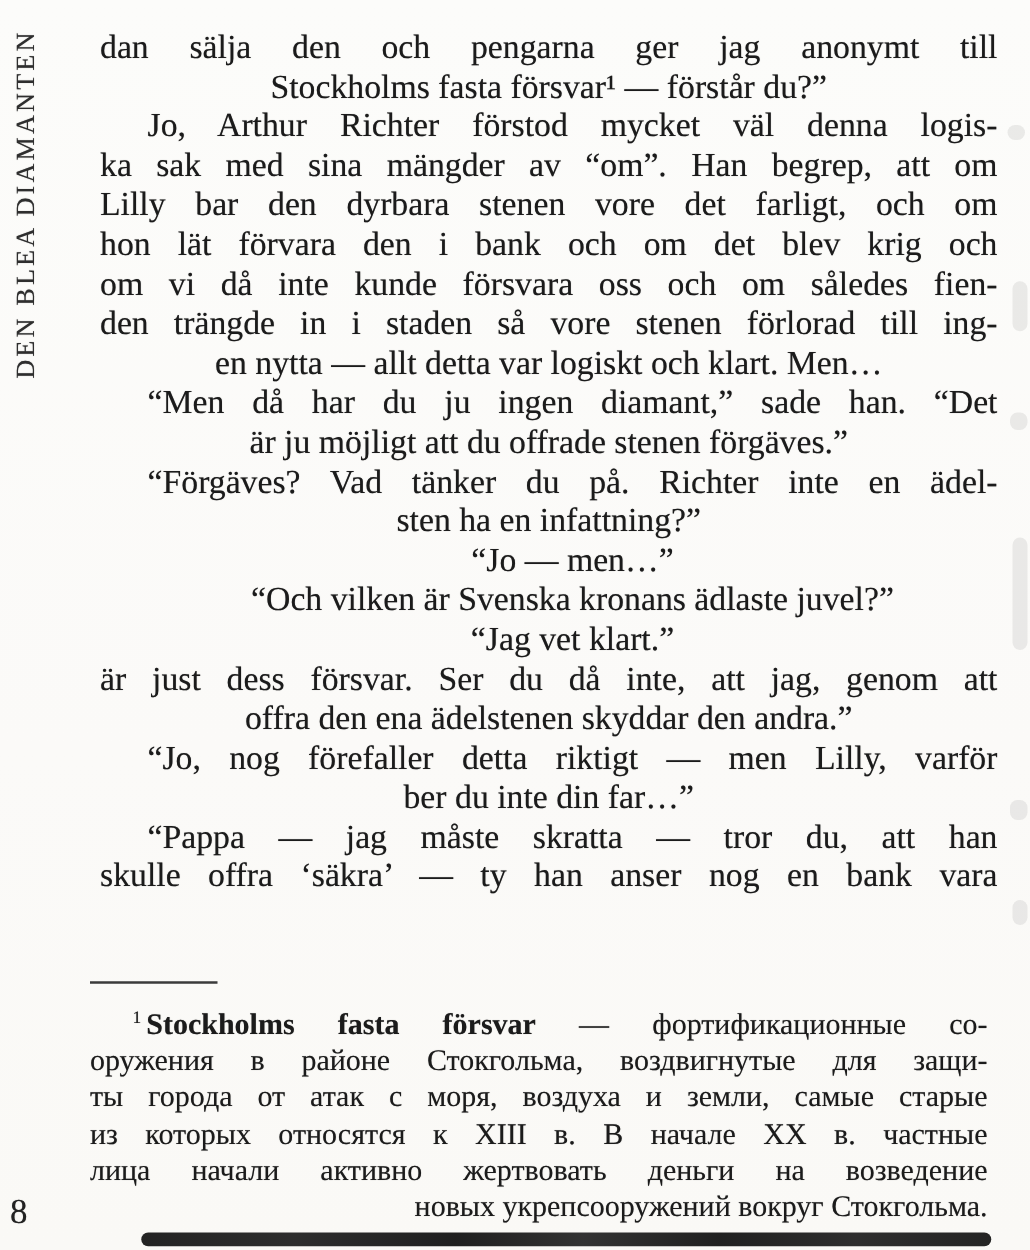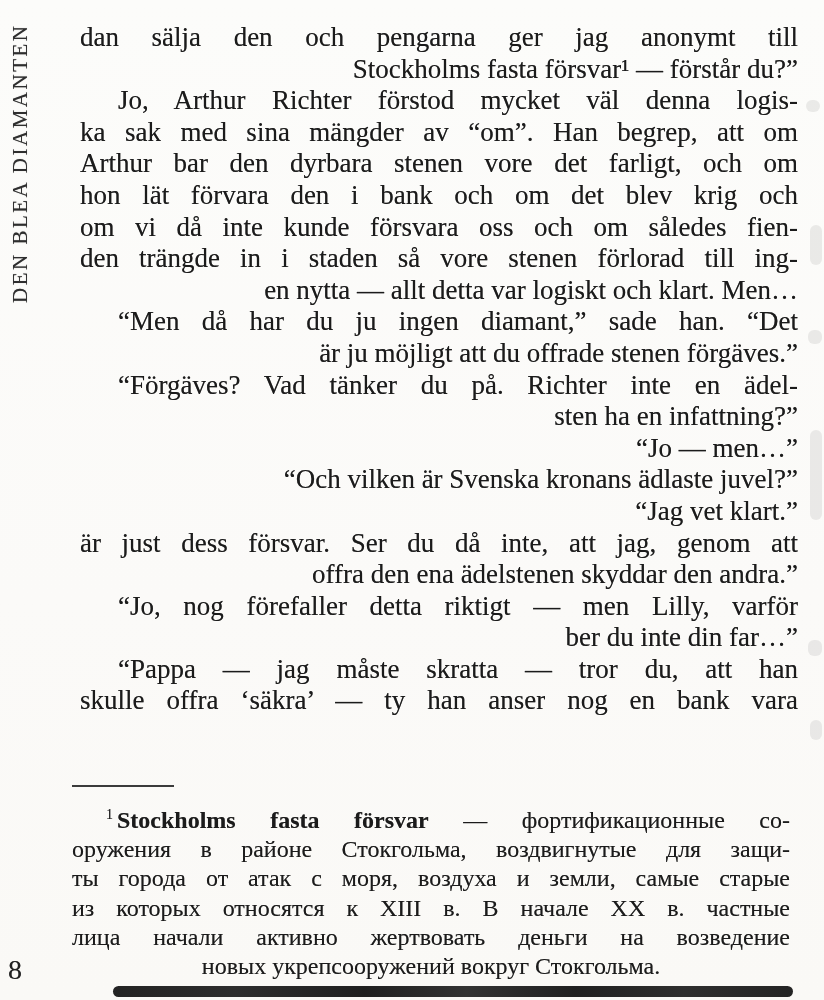--- a/index.html
+++ b/index.html
@@ -30,42 +30,42 @@
   .body-text {
     position: absolute;
     left: 80px; top: 22px;
     width: 718px;
   }
   .line {
     font-size: 27px;
     line-height: 31.6px;
     height: 31.6px;
     overflow: hidden;
-    text-align: right;
+    text-align: center;
     text-shadow: 0 0 0.6px rgba(27,27,27,0.55);
   }
   .line.just { text-align: justify; text-align-last: justify; }
   .line.indent { text-indent: 38px; }
   .footnote-rule {
     position: absolute;
     left: 72px; top: 785px;
     width: 102px; height: 2px;
     background: #3b3b3b;
   }
   .footnote-text {
     position: absolute;
     left: 72px; top: 806px;
     width: 718px;
   }
   .fline {
     font-size: 24px;
     line-height: 29.2px;
     height: 29.2px;
     overflow: hidden;
-    text-align: center;
+    text-align: right;
     text-shadow: 0 0 0.6px rgba(27,27,27,0.5);
   }
   .fline.just { text-align: justify; text-align-last: justify; }
   .fline.findent { text-indent: 34px; }
   .fsup {
     vertical-align: super;
     font-size: 14px;
     line-height: 0;
     letter-spacing: 4px;
   }
@@ -98,21 +98,21 @@
 
 <div class="page">
 
   <div class="running-title">DEN BLEA DIAMANTEN</div>
 
   <div class="body-text">
       <div class="line just">dan sälja den och pengarna ger jag anonymt till</div>
       <div class="line">Stockholms fasta försvar¹ — förstår du?”</div>
       <div class="line just indent">Jo, Arthur Richter förstod mycket väl denna logis-</div>
       <div class="line just">ka sak med sina mängder av “om”. Han begrep, att om</div>
-      <div class="line just">Arthur bar den dyrbara stenen vore det farligt, och om</div>
+      <div class="line just">Lilly bar den dyrbara stenen vore det farligt, och om</div>
       <div class="line just">hon lät förvara den i bank och om det blev krig och</div>
       <div class="line just">om vi då inte kunde försvara oss och om således fien-</div>
       <div class="line just">den trängde in i staden så vore stenen förlorad till ing-</div>
       <div class="line">en nytta — allt detta var logiskt och klart. Men…</div>
       <div class="line just indent">“Men då har du ju ingen diamant,” sade han. “Det</div>
       <div class="line">är ju möjligt att du offrade stenen förgäves.”</div>
       <div class="line just indent">“Förgäves? Vad tänker du på. Richter inte en ädel-</div>
       <div class="line">sten ha en infattning?”</div>
       <div class="line indent">“Jo — men…”</div>
       <div class="line indent">“Och vilken är Svenska kronans ädlaste juvel?”</div>

